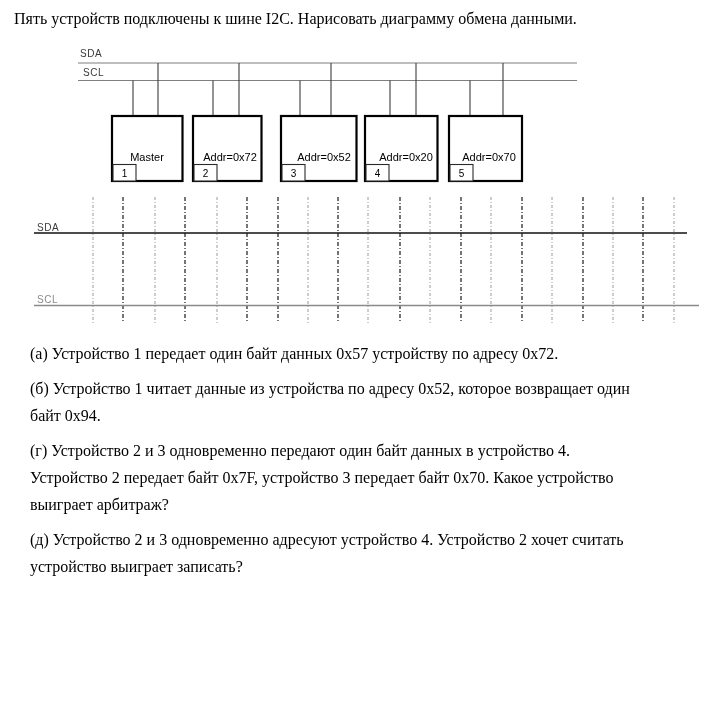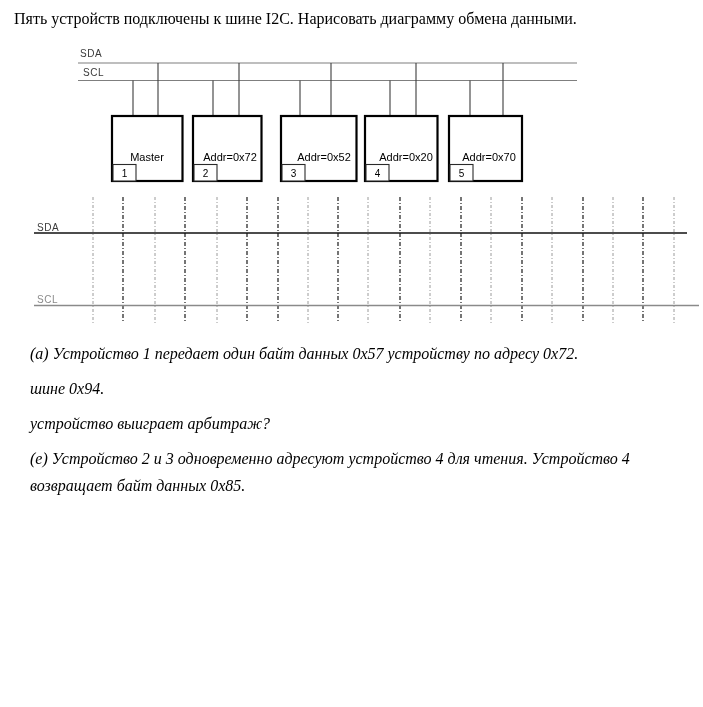--- a/index.html
+++ b/index.html
@@ -7,21 +7,21 @@
     position:relative; width:703px; height:707px; background:#ffffff;
     font-family:"Liberation Serif", serif; overflow:hidden; color:#000;padding-left:24px;
   }
   .title {
     position:absolute; left:14px; top:10px; font-size:16px; white-space:nowrap;
   }
   .bus-svg   { position:absolute; left:0; top:45px;  width:703px; height:147px; }
   .timing-svg{ position:absolute; left:0; top:192px; width:703px; height:138px; }
   .tasks { position:absolute; left:30px; top:340px; width:665px; }
   .task { margin:0 0 8px 0; }
-  .tline { display:block; font-size:16px; line-height:27px; white-space:nowrap;font-style:italic; }
+  .tline { display:block; font-size:16px; line-height:27px; white-space:nowrap; }
 
   
   .busline   { stroke:#7f7f7f; stroke-width:1.2; }
   .conn      { stroke:#3c3c3c; stroke-width:1.1; }
   .devbox    { fill:#ffffff; stroke:#000000; stroke-width:2.2; }
   .numbox    { fill:#ffffff; stroke:#2a2a2a; stroke-width:1.1; }
   .devlabel  { font-family:"Liberation Sans", sans-serif; font-size:11px; fill:#000; text-anchor:middle; }
   .numlabel  { font-family:"Liberation Sans", sans-serif; font-size:10px; fill:#000; text-anchor:middle; }
   .siglabel  { font-family:"Liberation Sans", sans-serif; font-size:10px; letter-spacing:0.5px; }
   .sda-sig-t { fill:#3a3a3a; }
@@ -115,23 +115,26 @@
     <line class="sigline-sda" x1="34" y1="41" x2="687" y2="41"></line>
     <text class="siglabel scl-sig-t" x="37" y="111">SCL</text>
     <line class="sigline-scl" x1="34" y1="113.5" x2="699" y2="113.5"></line>
   </svg>
 
   <div class="tasks">
     <div class="task">
       <span class="tline">(а) Устройство 1 передает один байт данных 0x57 устройству по адресу 0x72.</span>
     </div>
     <div class="task">
-      <span class="tline">шине 0x94.</span>
+      <span class="tline">(б) Устройство 1 читает данные из устройства по адресу 0x52,  которое возвращает один</span>
+      <span class="tline">байт 0x94.</span>
     </div>
     <div class="task">
-      <span class="tline">устройство выиграет  арбитраж?</span>
+      <span class="tline">(г) Устройство 2 и 3 одновременно  передают один байт данных в устройство 4.</span>
+      <span class="tline">Устройство 2 передает байт 0x7F,  устройство 3 передает байт  0x70.  Какое устройство</span>
+      <span class="tline">выиграет арбитраж?</span>
     </div>
     <div class="task">
-      <span class="tline">(е) Устройство 2 и 3 одновременно  адресуют устройство 4 для чтения.  Устройство 4</span>
-      <span class="tline">возвращает байт данных 0x85.</span>
+      <span class="tline">(д) Устройство 2 и 3 одновременно  адресуют устройство 4.  Устройство 2 хочет считать</span>
+      <span class="tline">устройство выиграет  записать?</span>
     </div>
   </div>
 </div>
 
 </body></html>

